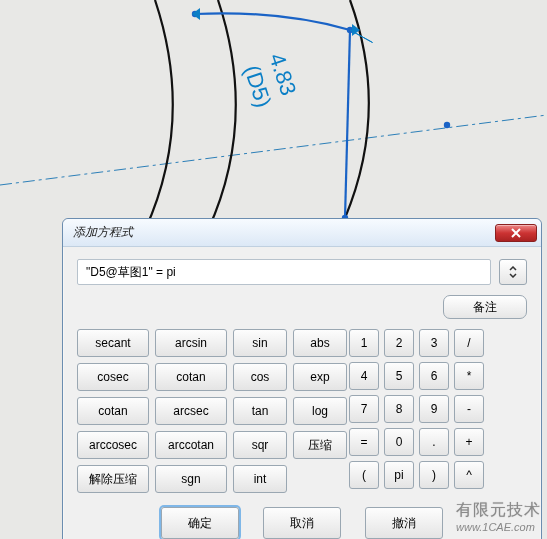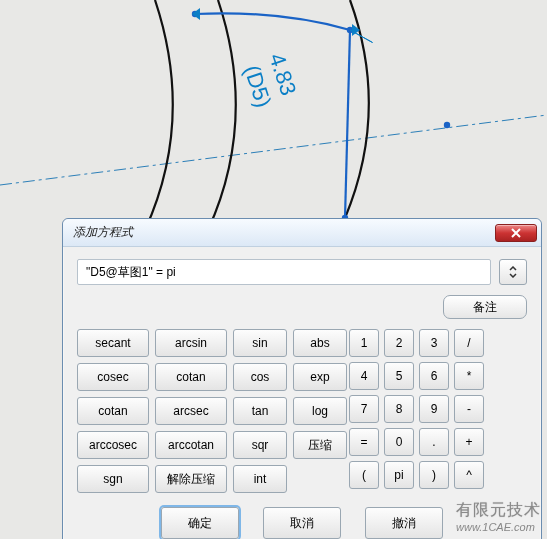--- a/index.html
+++ b/index.html
@@ -225,22 +225,22 @@
         <button class="fn-btn">cotan</button>
         <button class="fn-btn">arcsec</button>
         <button class="fn-btn">tan</button>
         <button class="fn-btn">log</button>
 
         <button class="fn-btn">arccosec</button>
         <button class="fn-btn">arccotan</button>
         <button class="fn-btn">sqr</button>
 
         <button class="fn-btn">压缩</button>
+        <button class="fn-btn">解除压缩</button>
         <button class="fn-btn">sgn</button>
-        <button class="fn-btn">解除压缩</button>
         <button class="fn-btn">int</button>
       </div>
 
       <div class="num-grid">
         <button class="num-btn">1</button>
         <button class="num-btn">2</button>
         <button class="num-btn">3</button>
         <button class="num-btn">/</button>
 
         <button class="num-btn">4</button>

